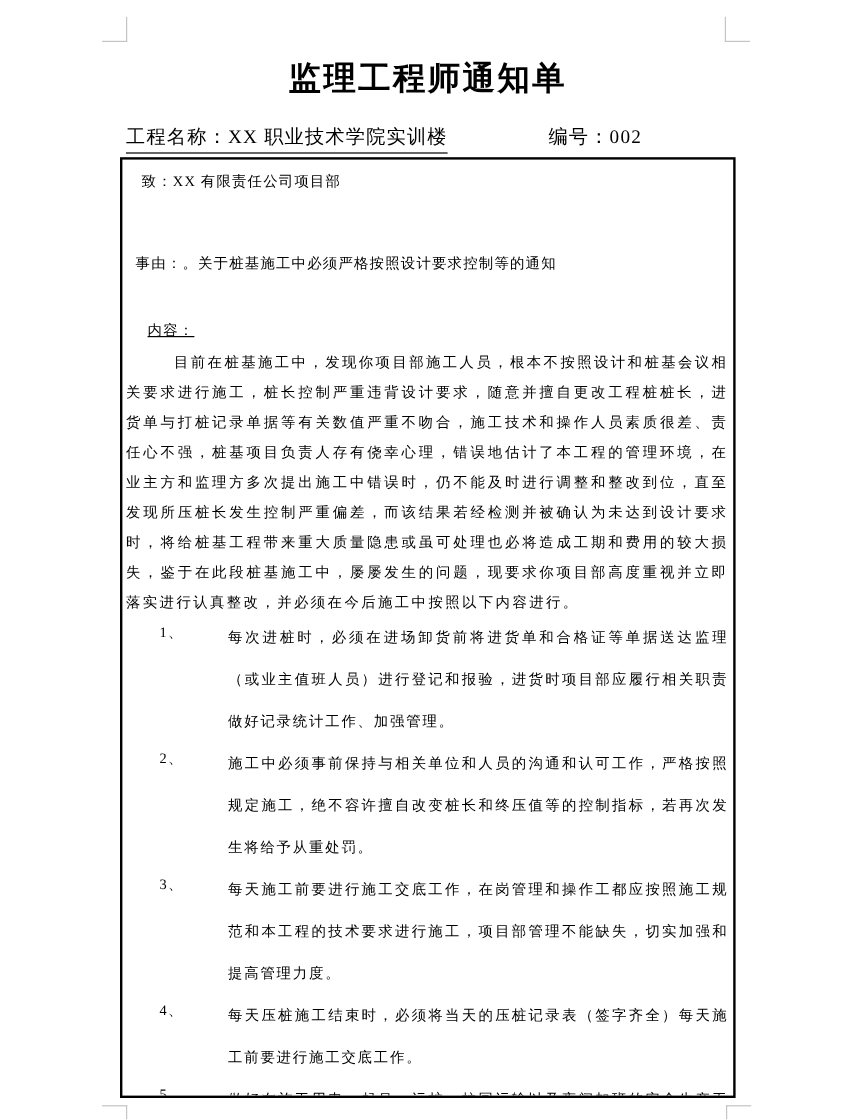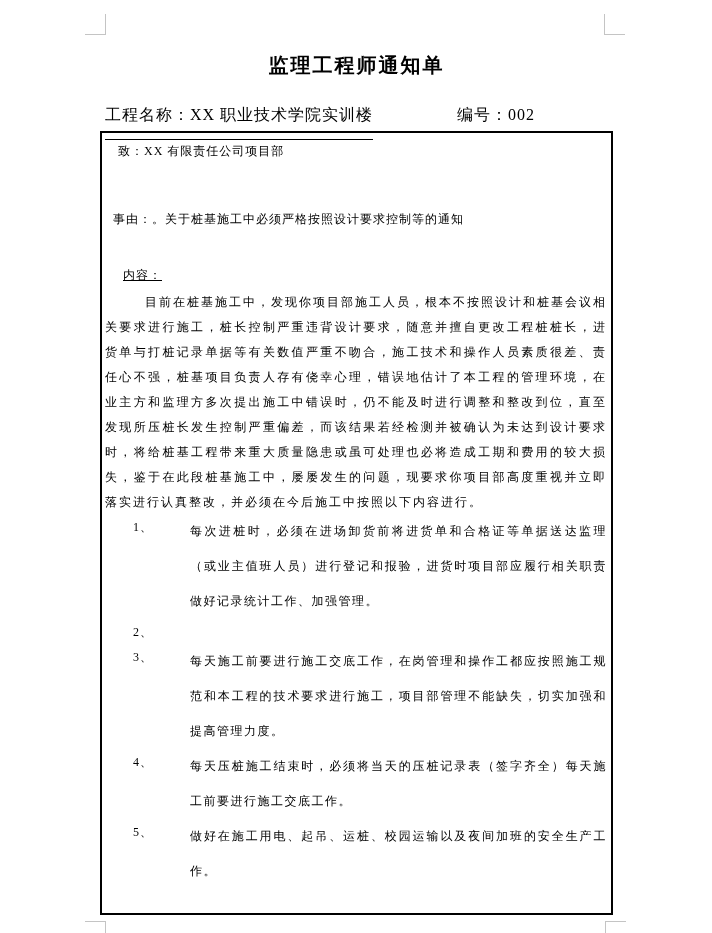--- a/index.html
+++ b/index.html
@@ -19,38 +19,38 @@
   .crop.br { left: 605px; top: 921px; width: 21px; height: 12px; border-left: 1px solid #c4c4c4;  border-top: 1px solid #c4c4c4; }
 
   .content-col {
     position: absolute;
     left: 100px; top: 0;
     width: 513px;
   }
   .doc-title {
     margin-top: 52px;
     text-align: center;
-    font-size: 20px;
+    font-size: 27px;
     line-height: 26px;
     font-weight: bold;
     letter-spacing: 2px;
   }
   .header-row {
     position: relative;
     margin-top: 27px;
     height: 26px;
     font-size: 16px;
     line-height: 20px;
     letter-spacing: 1px;
   }
   .project-field {
     display: inline-block;
     margin-left: 5px;
     border-bottom: 1px solid #000;
-    padding-bottom: 14px;
+    padding-bottom: 2px;
   }
   .number-field {
     position: absolute;
     left: 357px; top: 0;
   }
   .notice-box {
     border: 2px solid #000000;
     height: 784px;
     overflow: hidden;
     padding: 6px 4px 0 3px;
@@ -108,20 +108,21 @@
     <div class="subject-line">事由：。关于桩基施工中必须严格按照设计要求控制等的通知</div>
     <div class="content-label">内容：</div>
     <p class="body-para">目前在桩基施工中，发现你项目部施工人员，根本不按照设计和桩基会议相关要求进行施工，桩长控制严重违背设计要求，随意并擅自更改工程桩桩长，进货单与打桩记录单据等有关数值严重不吻合，施工技术和操作人员素质很差、责任心不强，桩基项目负责人存有侥幸心理，错误地估计了本工程的管理环境，在业主方和监理方多次提出施工中错误时，仍不能及时进行调整和整改到位，直至发现所压桩长发生控制严重偏差，而该结果若经检测并被确认为未达到设计要求时，将给桩基工程带来重大质量隐患或虽可处理也必将造成工期和费用的较大损失，鉴于在此段桩基施工中，屡屡发生的问题，现要求你项目部高度重视并立即落实进行认真整改，并必须在今后施工中按照以下内容进行。</p>
     <ol class="item-list">
       <li>
         <span class="item-num">1、</span>
         <span class="item-text">每次进桩时，必须在进场卸货前将进货单和合格证等单据送达监理（或业主值班人员）进行登记和报验，进货时项目部应履行相关职责做好记录统计工作、加强管理。</span>
       </li>
       <li>
         <span class="item-num">2、</span>
+        <span class="item-text">施工中必须事前保持与相关单位和人员的沟通和认可工作，严格按照规定施工，绝不容许擅自改变桩长和终压值等的控制指标，若再次发生将给予从重处罚。</span>
       </li>
       <li>
         <span class="item-num">3、</span>
         <span class="item-text">每天施工前要进行施工交底工作，在岗管理和操作工都应按照施工规范和本工程的技术要求进行施工，项目部管理不能缺失，切实加强和提高管理力度。</span>
       </li>
       <li>
         <span class="item-num">4、</span>
         <span class="item-text">每天压桩施工结束时，必须将当天的压桩记录表（签字齐全）每天施工前要进行施工交底工作。</span>
       </li>
       <li>

